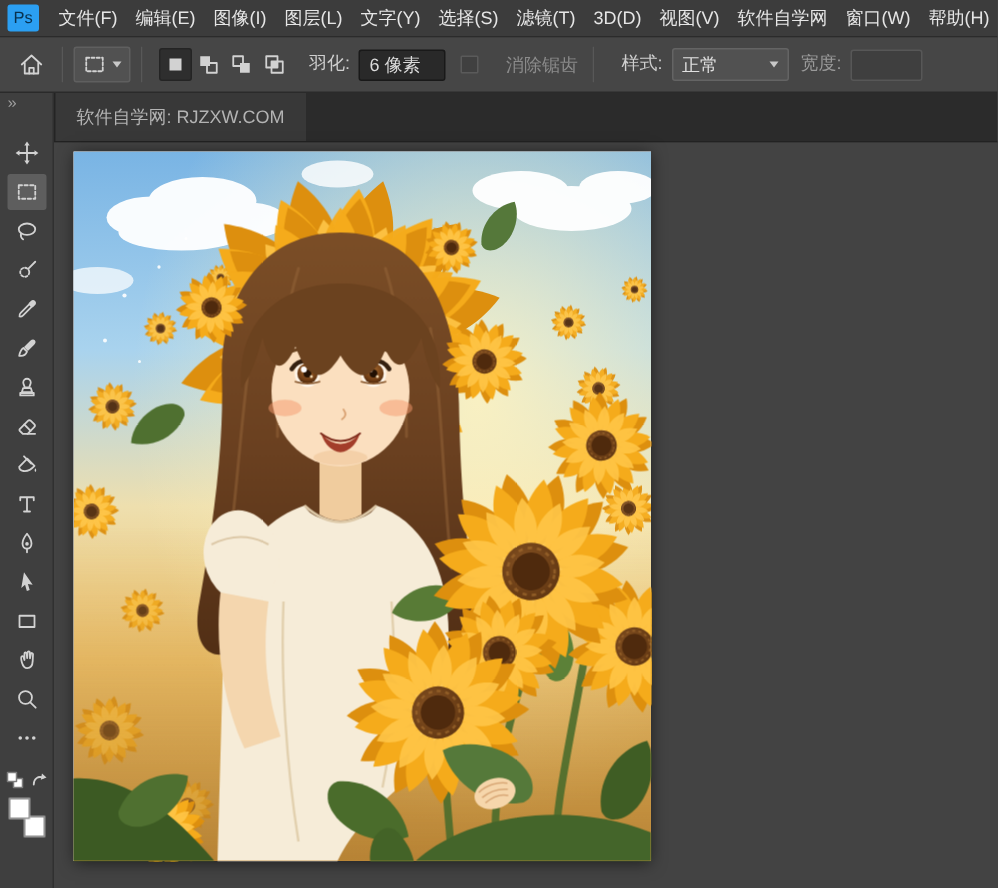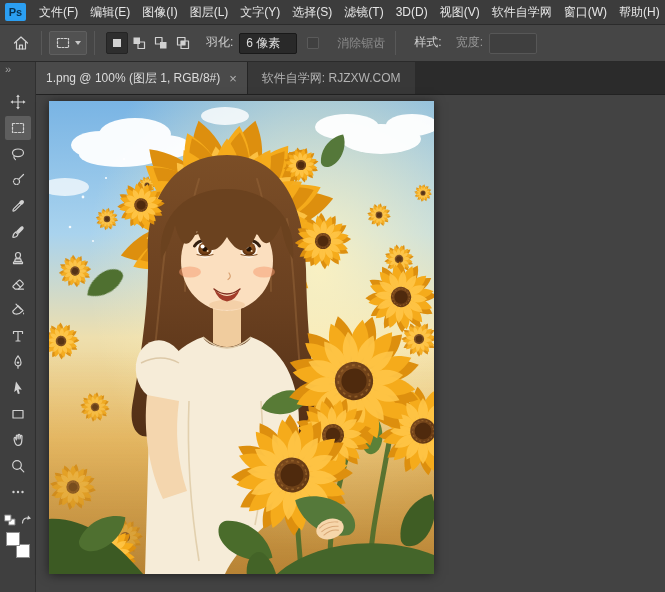--- a/index.html
+++ b/index.html
@@ -4,21 +4,21 @@
 <style>
   *{box-sizing:border-box;margin:0;padding:0}
   html,body{width:665px;height:592px;overflow:hidden;background:#434343;
     font-family:"Liberation Sans","DejaVu Sans",sans-serif}
   .app{width:665px;height:592px;display:flex;flex-direction:column;position:relative}
 
   
   .menu-bar{height:25px;background:#3c3c3c;border-bottom:1px solid #2b2b2b;
     display:flex;align-items:center;flex:0 0 auto}
   .ps-logo{width:21px;height:18px;border-radius:2px;background:#2b9ff2;color:#08314f;
-    font-size:11px;font-weight:bold;display:flex;align-items:center;justify-content:center;
+    font-size:11px;font-weight:normal;display:flex;align-items:center;justify-content:center;
     margin:0 7px 0 5px;flex:0 0 auto}
   .menu-item{color:#e6e6e6;font-size:12px;line-height:24px;padding:0 6px;white-space:nowrap;cursor:default}
 
   
   .options-bar{height:37px;background:#464646;border-bottom:1px solid #2a2a2a;
     display:flex;align-items:center;flex:0 0 auto;overflow:hidden;padding-left:8px}
   .opt-sep{width:1px;height:24px;background:#333;border-right:1px solid #585858;margin:0 7px;flex:0 0 auto}
   .icon-btn{width:26px;height:26px;display:flex;align-items:center;justify-content:center;border-radius:2px;flex:0 0 auto}
   .preset-btn{height:24px;display:flex;align-items:center;gap:4px;background:#515151;
     border:1px solid #5f5f5f;border-radius:2px;padding:0 5px;flex:0 0 auto}
@@ -135,20 +135,24 @@
       </div>
     </div>
     <span class="opt-label">羽化:</span>
     <div class="field" style="width:58px">
       <span>6 像素</span>
     </div>
     <span class="checkbox"></span>
     <span class="disabled-label">消除锯齿</span>
     <div class="opt-sep" style="margin:0 10px"></div>
     <span class="opt-label">样式:</span>
+    <div class="dropdown">
+      <span>正常</span>
+      <span class="chev"></span>
+    </div>
     <span class="opt-label dim">宽度:</span>
     <div class="field disabled" style="width:48px"></div>
   </div>
 
   <div class="main">
 
     <div class="toolbar">
       <div class="collapse">»</div>
       <div class="tools">
         <div class="tool">
@@ -266,24 +270,20 @@
         </div>
         <div class="swatches">
           <span class="swatch bg-swatch"></span>
           <span class="swatch fg-swatch"></span>
         </div>
       </div>
     </div>
 
     <div class="content">
       <div class="tab-bar">
-        <div class="tab active">
-          <span>1.png @ 100% (图层 1, RGB/8#)</span>
-          <span class="close">×</span>
-        </div>
         <div class="tab secondary">
           <span>软件自学网: RJZXW.COM</span>
         </div>
       </div>
 
       <div class="canvas-area">
         <div class="canvas-image">
           <svg width="385" height="473" viewBox="0 0 385 473" xmlns="http://www.w3.org/2000/svg">
             <defs>
               <linearGradient id="sky" x1="0" y1="0" x2="0" y2="1">

